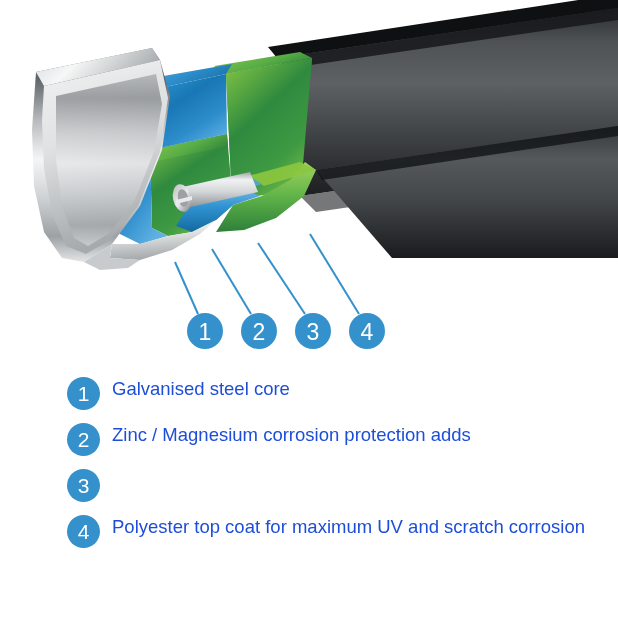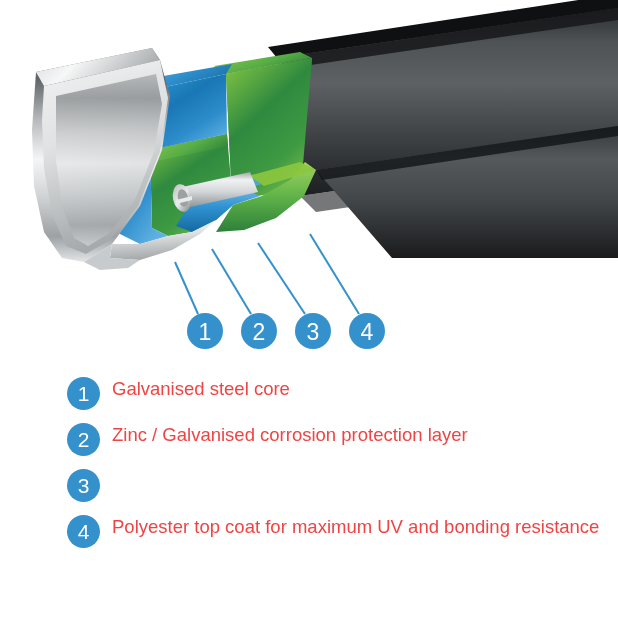--- a/index.html
+++ b/index.html
@@ -42,21 +42,21 @@
     color: #ffffff;
     font-size: 21px;
     line-height: 33px;
     text-align: center;
     font-family: "Liberation Sans", sans-serif;
     font-weight: 400;
     margin-top: 1px;
   }
   .legend-text {
     margin-left: 12px;
-    color: #ef4444;
+    color: #1d4ed8;
     font-size: 18.5px;
     line-height: 26px;
     font-family: "Liberation Sans", sans-serif;
     max-width: 500px;
   }
 </style>
 </head>
 <body>
 
 <svg id="diagram-illustration" viewBox="0 0 618 360" xmlns="http://www.w3.org/2000/svg">
@@ -228,22 +228,22 @@
   </g>
 </svg>
 
 <div id="legend-list">
   <div class="legend-row">
     <div class="legend-badge">1</div>
     <div class="legend-text">Galvanised steel core</div>
   </div>
   <div class="legend-row">
     <div class="legend-badge">2</div>
-    <div class="legend-text">Zinc / Galvanised corrosion protection layer</div>
+    <div class="legend-text">Zinc / Magnesium corrosion protection adds</div>
   </div>
   <div class="legend-row">
     <div class="legend-badge">3</div>
   </div>
   <div class="legend-row">
     <div class="legend-badge">4</div>
-    <div class="legend-text">Polyester top coat for maximum UV and bonding resistance</div>
+    <div class="legend-text">Polyester top coat for maximum UV and scratch corrosion</div>
   </div>
 </div>
 
 </body></html>

